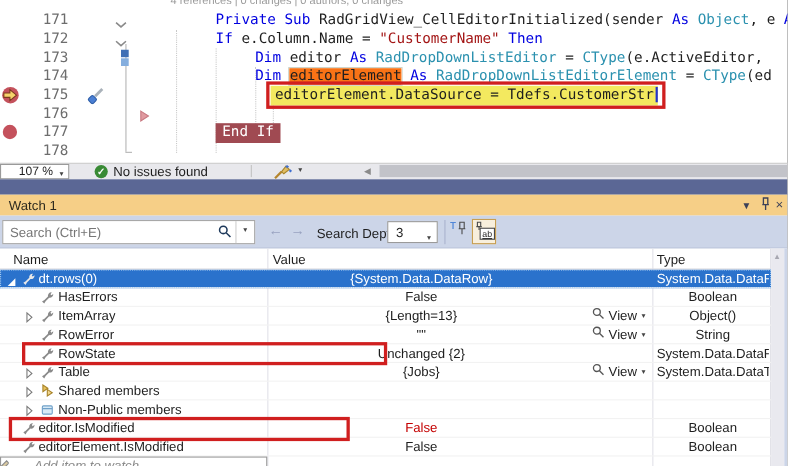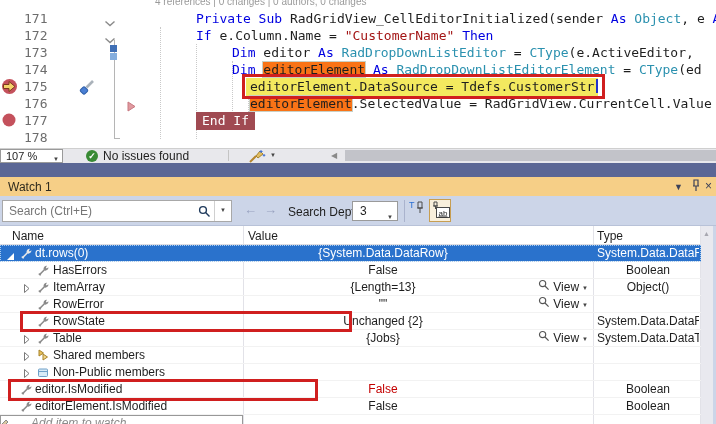--- a/index.html
+++ b/index.html
@@ -1,34 +1,34 @@
 <!DOCTYPE html>
 <html><head>
 <meta charset="utf-8">
 <style>
   html,body{margin:0;padding:0;background:#888;}
   .screen{position:relative;width:716px;height:424px;background:#fff;overflow:hidden;
           font-family:"Liberation Sans",sans-serif;-webkit-font-smoothing:antialiased;}
   .abs{position:absolute;}
   
   .codelens{position:absolute;left:155px;top:-4px;font:10px "Liberation Sans",sans-serif;color:#9a9a9a;white-space:pre;}
-  .lnum{position:absolute;left:24px;width:53px;text-align:left;font:13px/17px "DejaVu Sans Mono",monospace;color:#6d6d6d;}
+  .lnum{position:absolute;left:24px;width:53px;text-align:center;font:13px/17px "DejaVu Sans Mono",monospace;color:#6d6d6d;}
   .cline{position:absolute;font:13px/17px "DejaVu Sans Mono",monospace;white-space:pre;z-index:4;}
   .tk-kw{color:#0000e0}.tk-ty{color:#2b91af}.tk-st{color:#a31515}.tk-pl{color:#1e1e1e}
   .tk-hl{color:#1e1e1e;background:#f97316;box-shadow:0 0 0 1px #c9d0c5}
   .tk-endif{color:#fff;background:#a04a52;padding:1px 6px 2px}
   .cur-bg{position:absolute;left:246px;width:352px;height:18px;background:#f3e95f;z-index:3;}
   .caret{position:absolute;width:1.5px;height:14px;background:#2233cc;z-index:6;}
   .guide{position:absolute;width:0;border-left:1px dotted #c9c9c9;z-index:2;}
   .outline-line{position:absolute;left:114px;width:0;border-left:1px solid #b5b5b5;}
   .outline-tick{position:absolute;left:114px;width:6px;border-top:1px solid #b5b5b5;}
   .micon{position:absolute;z-index:5;}
   
   .botbar{position:absolute;left:0;top:148px;width:716px;height:15px;background:#e8e8ec;border-top:1px solid #cfcfcf;box-sizing:border-box;}
-  .zoombox{position:absolute;left:0;top:149px;width:63px;height:14px;background:#fff;border:1px solid #9a9a9a;box-sizing:border-box;font:11px/12px "Liberation Sans",sans-serif;color:#1e1e1e;padding-left:5px;cursor:default;}
+  .zoombox{position:absolute;left:0;top:149px;width:63px;height:14px;background:#fff;border:1px solid #9a9a9a;box-sizing:border-box;font:11px/12px "Liberation Sans",sans-serif;color:#1e1e1e;padding-left:16px;cursor:default;}
   .zoombox .dd{position:absolute;right:3px;top:3px;font-size:6px;color:#444;}
   .okcircle{position:absolute;left:86px;top:150px;width:12px;height:12px;border-radius:50%;background:#388a34;color:#fff;font:bold 9px/12px "Liberation Sans",sans-serif;text-align:center;}
   .statustext{position:absolute;left:103px;top:150px;font:12px/13px "Liberation Sans",sans-serif;color:#1e1e1e;}
   .vsep1{position:absolute;left:228px;top:150px;height:11px;border-left:1px solid #c4c4c4;}
   .hthumb{position:absolute;left:345px;top:150px;width:371px;height:11px;background:#c2c3c9;}
   .harrow{position:absolute;left:331px;top:151px;font-size:8px;color:#8a8a8a;}
   
   .strip{position:absolute;left:0;top:163px;width:716px;height:14px;background:#5b6795;}
   
   .wtitle{position:absolute;left:0;top:177px;width:716px;height:19px;background:#f6cf87;}
@@ -104,21 +104,20 @@
       <div class="cline" style="top: 78px; left: 250px;"><span class="tk-pl">editorElement.DataSource = Tdefs.CustomerStr</span></div>
       <div class="micon" style="left: 1px; top: 78px;"><svg width="17" height="17">
           <circle cx="8.5" cy="8.5" r="7.5" fill="#c4515c"></circle>
           <path d="M2.5 6.5h5.5V3.5l6 5-6 5v-3H2.5z" fill="#f5d36a" stroke="#7c3a1e"></path>
         </svg></div>
       <div class="micon" style="left: 79px; top: 79px;"><svg width="16" height="16">
           <path d="M14 2l-6.5 6.5" stroke="#aab2ba" stroke-width="2.6"></path>
           <rect x="2" y="8.5" width="6" height="6" rx="1.5" fill="#4a7fd4" stroke="#2f5fa8" transform="rotate(45 5 11.5)"></rect>
         </svg></div>
       <div class="lnum" style="top: 95px;">176</div>
-      <div class="cline" style="top: 95px; left: 250px;"><span class="tk-hl">editorElement</span><span class="tk-pl">.SelectedValue = RadGridView.CurrentCell.Value</span></div>
       <div class="micon" style="left: 127px; top: 98px;"><svg width="9" height="11">
           <path d="M1 1l7 4.5L1 10z" fill="#e09aa0" stroke="#c87880"></path>
         </svg></div>
       <div class="lnum" style="top: 112px;">177</div>
       <div class="cline" style="top: 112px; left: 196px;"><span class="tk-endif">End If</span></div>
       <div class="micon" style="left: 2px; top: 113px;"><svg width="14" height="14">
           <circle cx="7" cy="7" r="6.5" fill="#c4515c"></circle>
         </svg></div>
       <div class="lnum" style="top: 129px;">178</div>
       <div class="cline" style="top: 129px; left: 160px;"></div>
@@ -246,20 +245,21 @@
         <div class="wname" style="left: 53px;">RowError</div>
         <div class="wval">""</div>
         <div class="viewlink">
           <span><svg width="12" height="12">
               <circle cx="4.6" cy="4.6" r="3.1" fill="none" stroke="#555" stroke-width="1.2"></circle>
               <path d="M7 7l3.6 3.6" stroke="#555" stroke-width="1.2"></path>
             </svg></span>
           <span>View</span>
           <span class="vdd">▼</span>
         </div>
+        <div class="wtype">String</div>
       </div>
       <div class="wrow" style="top: 313px;">
         <div class="micon" style="left: 37px; top: 2px;"><svg width="13" height="13" viewBox="0 0 13 13">
             <path fill="#8a8a8a" d="M11.4 3.2a3.1 3.1 0 0 1-3.7 3.4L4.5 9.8 3.2 12 1.2 10l2.2-1.3 3.2-3.2A3.1 3.1 0 0 1 10 1.8L8.9 3.4l.8 1 1.7-1.2z"></path>
           </svg></div>
         <div class="wname" style="left: 53px;">RowState</div>
         <div class="wval">Unchanged {2}</div>
         <div class="wtype">System.Data.DataR...</div>
       </div>
       <div class="wrow" style="top: 330px;">

